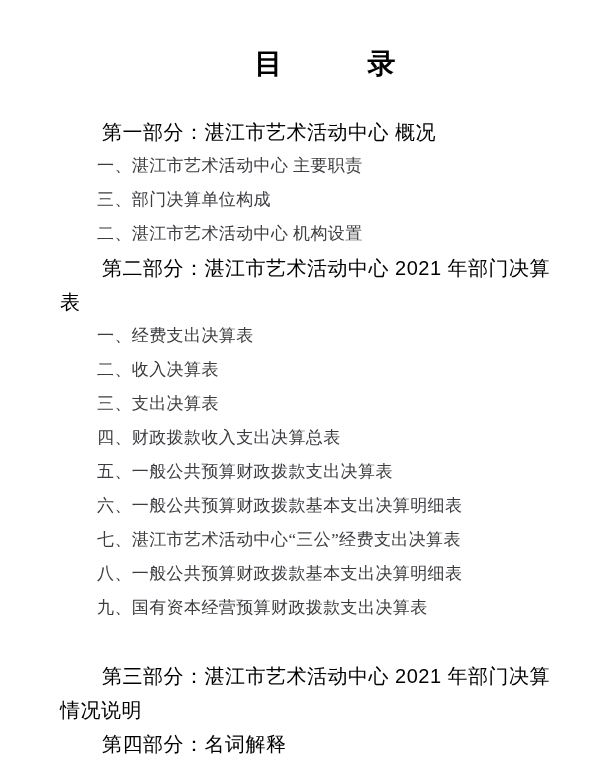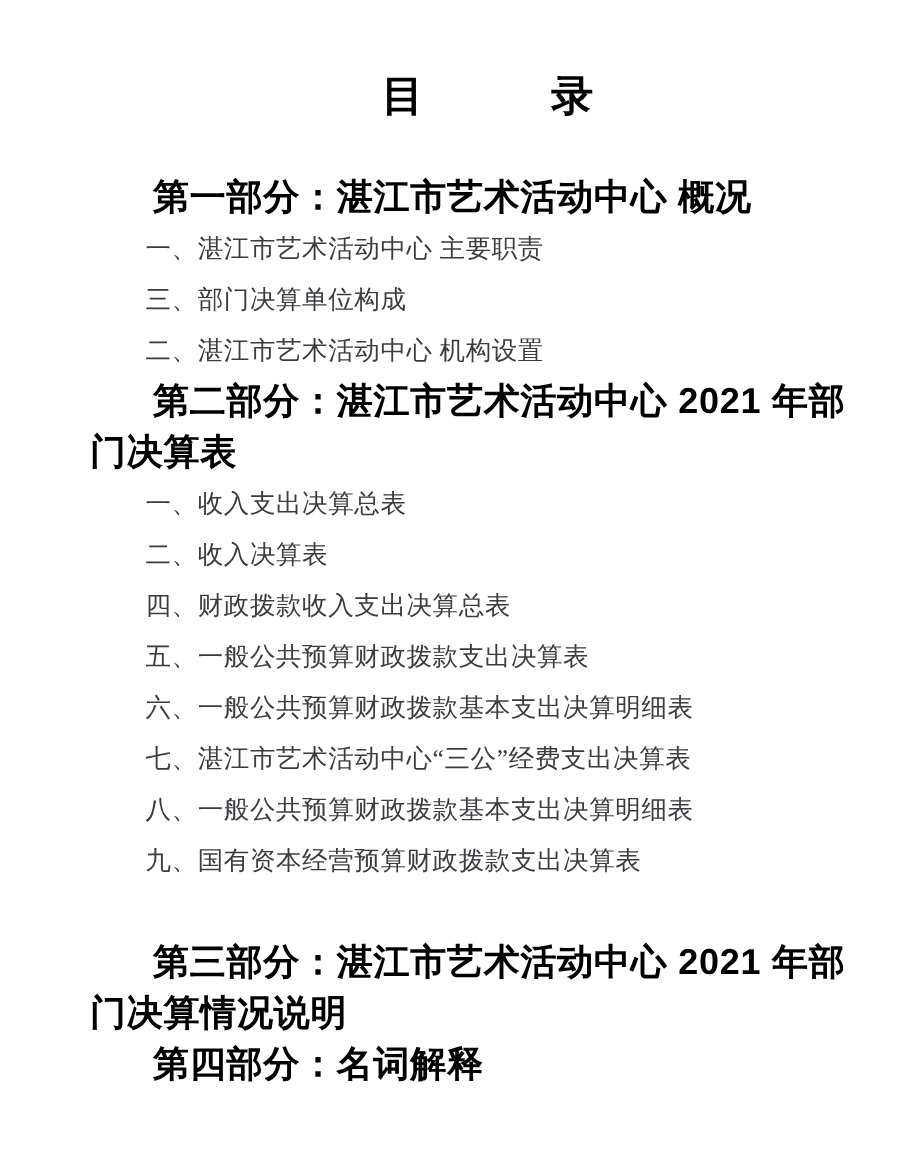--- a/index.html
+++ b/index.html
@@ -32,22 +32,22 @@
   }
   .content {
     margin-top: 33px;
     padding: 0 40px 0 60px;
   }
   .content p {
     margin: 0;
   }
   .heading {
     font-family: "Liberation Sans", "DejaVu Sans", sans-serif;
-    font-size: 24px;
-    font-weight: bold;
+    font-size: 20px;
+    font-weight: normal;
     color: #000000;
     line-height: 34px;
     letter-spacing: 0.5px;
     text-indent: 42px;
   }
   .item {
     font-size: 17px;
     color: #3b3b40;
     line-height: 34px;
     letter-spacing: 0.4px;
@@ -71,22 +71,23 @@
   <div class="content">
 
     <p class="heading">第一部分：湛江市艺术活动中心 概况</p>
 
     <p class="item">一、湛江市艺术活动中心 主要职责</p>
     <p class="item">三、部门决算单位构成</p>
     <p class="item">二、湛江市艺术活动中心 机构设置</p>
 
     <p class="heading">第二部分：湛江市艺术活动中心 2021 年部门决算表</p>
 
-    <p class="item">一、收入支出决算总表</p>
+    <p class="item">一、经费支出决算表</p>
     <p class="item">二、收入决算表</p>
+    <p class="item">三、支出决算表</p>
     <p class="item">四、财政拨款收入支出决算总表</p>
     <p class="item">五、一般公共预算财政拨款支出决算表</p>
     <p class="item">六、一般公共预算财政拨款基本支出决算明细表</p>
     <p class="item">七、湛江市艺术活动中心“三公”经费支出决算表</p>
     <p class="item">八、一般公共预算财政拨款基本支出决算明细表</p>
     <p class="item">九、国有资本经营预算财政拨款支出决算表</p>
 
     <div class="blank-line"></div>
 
     <p class="heading">第三部分：湛江市艺术活动中心 2021 年部门决算情况说明</p>

